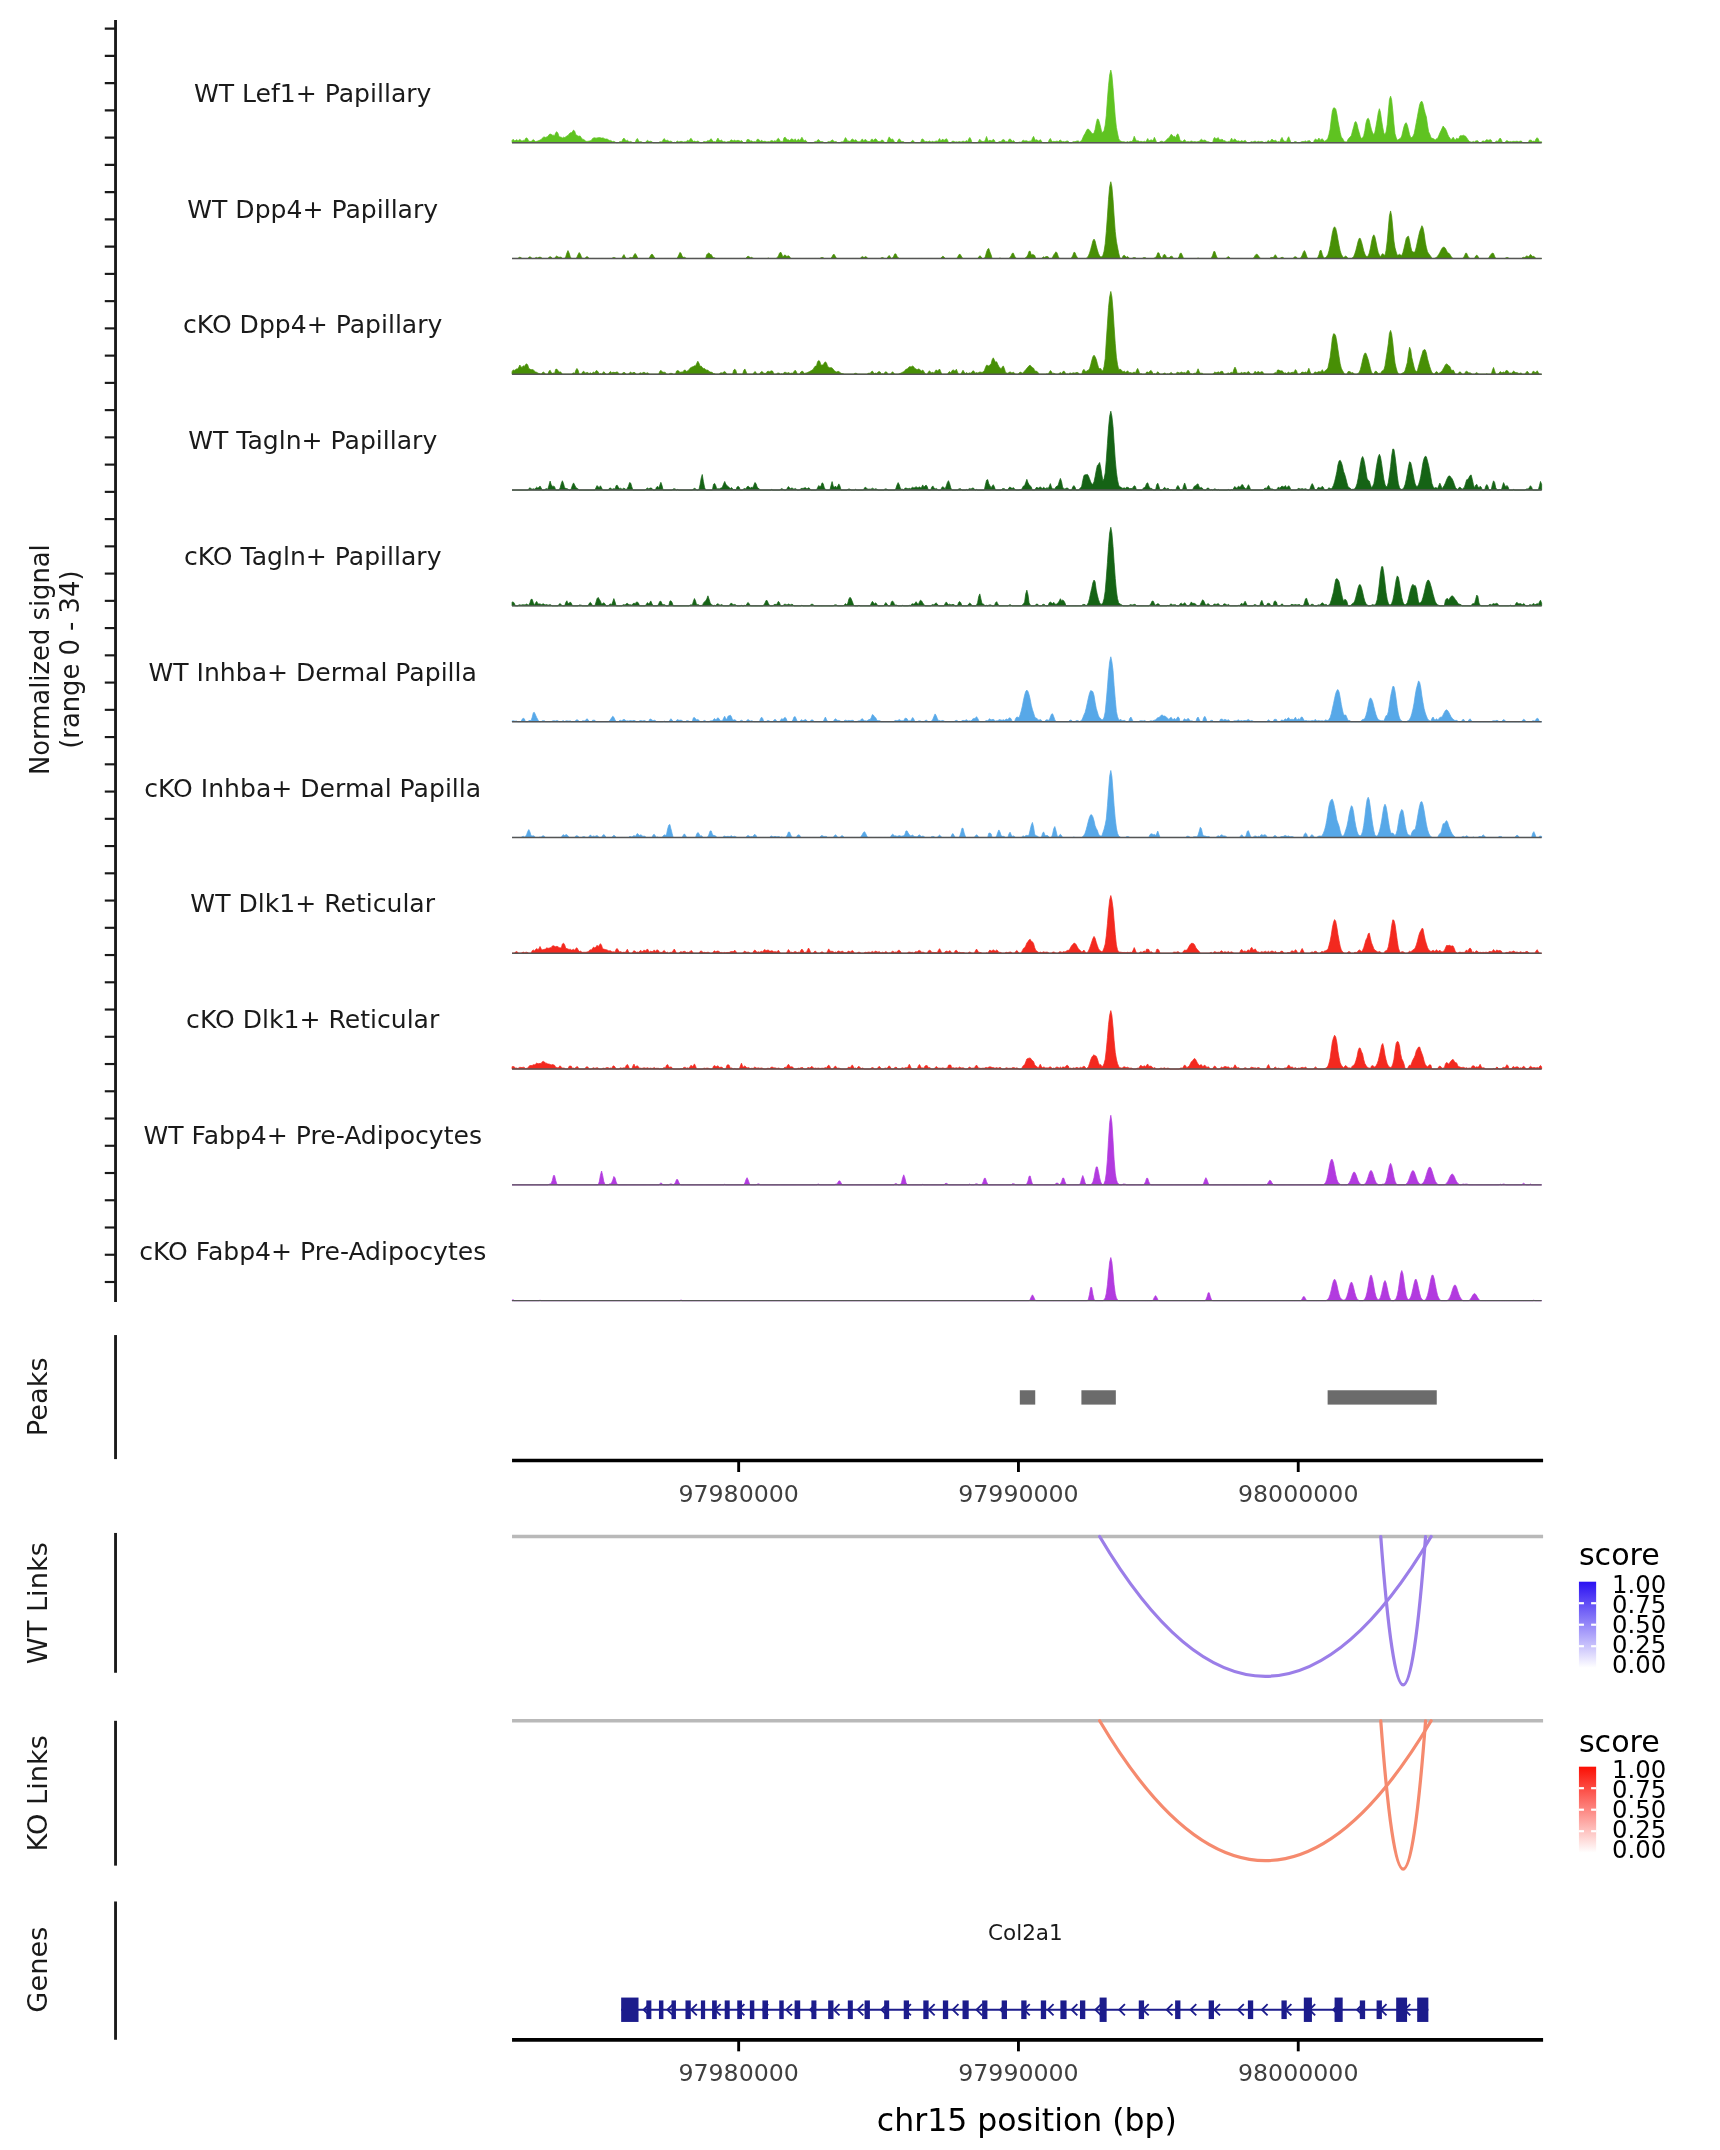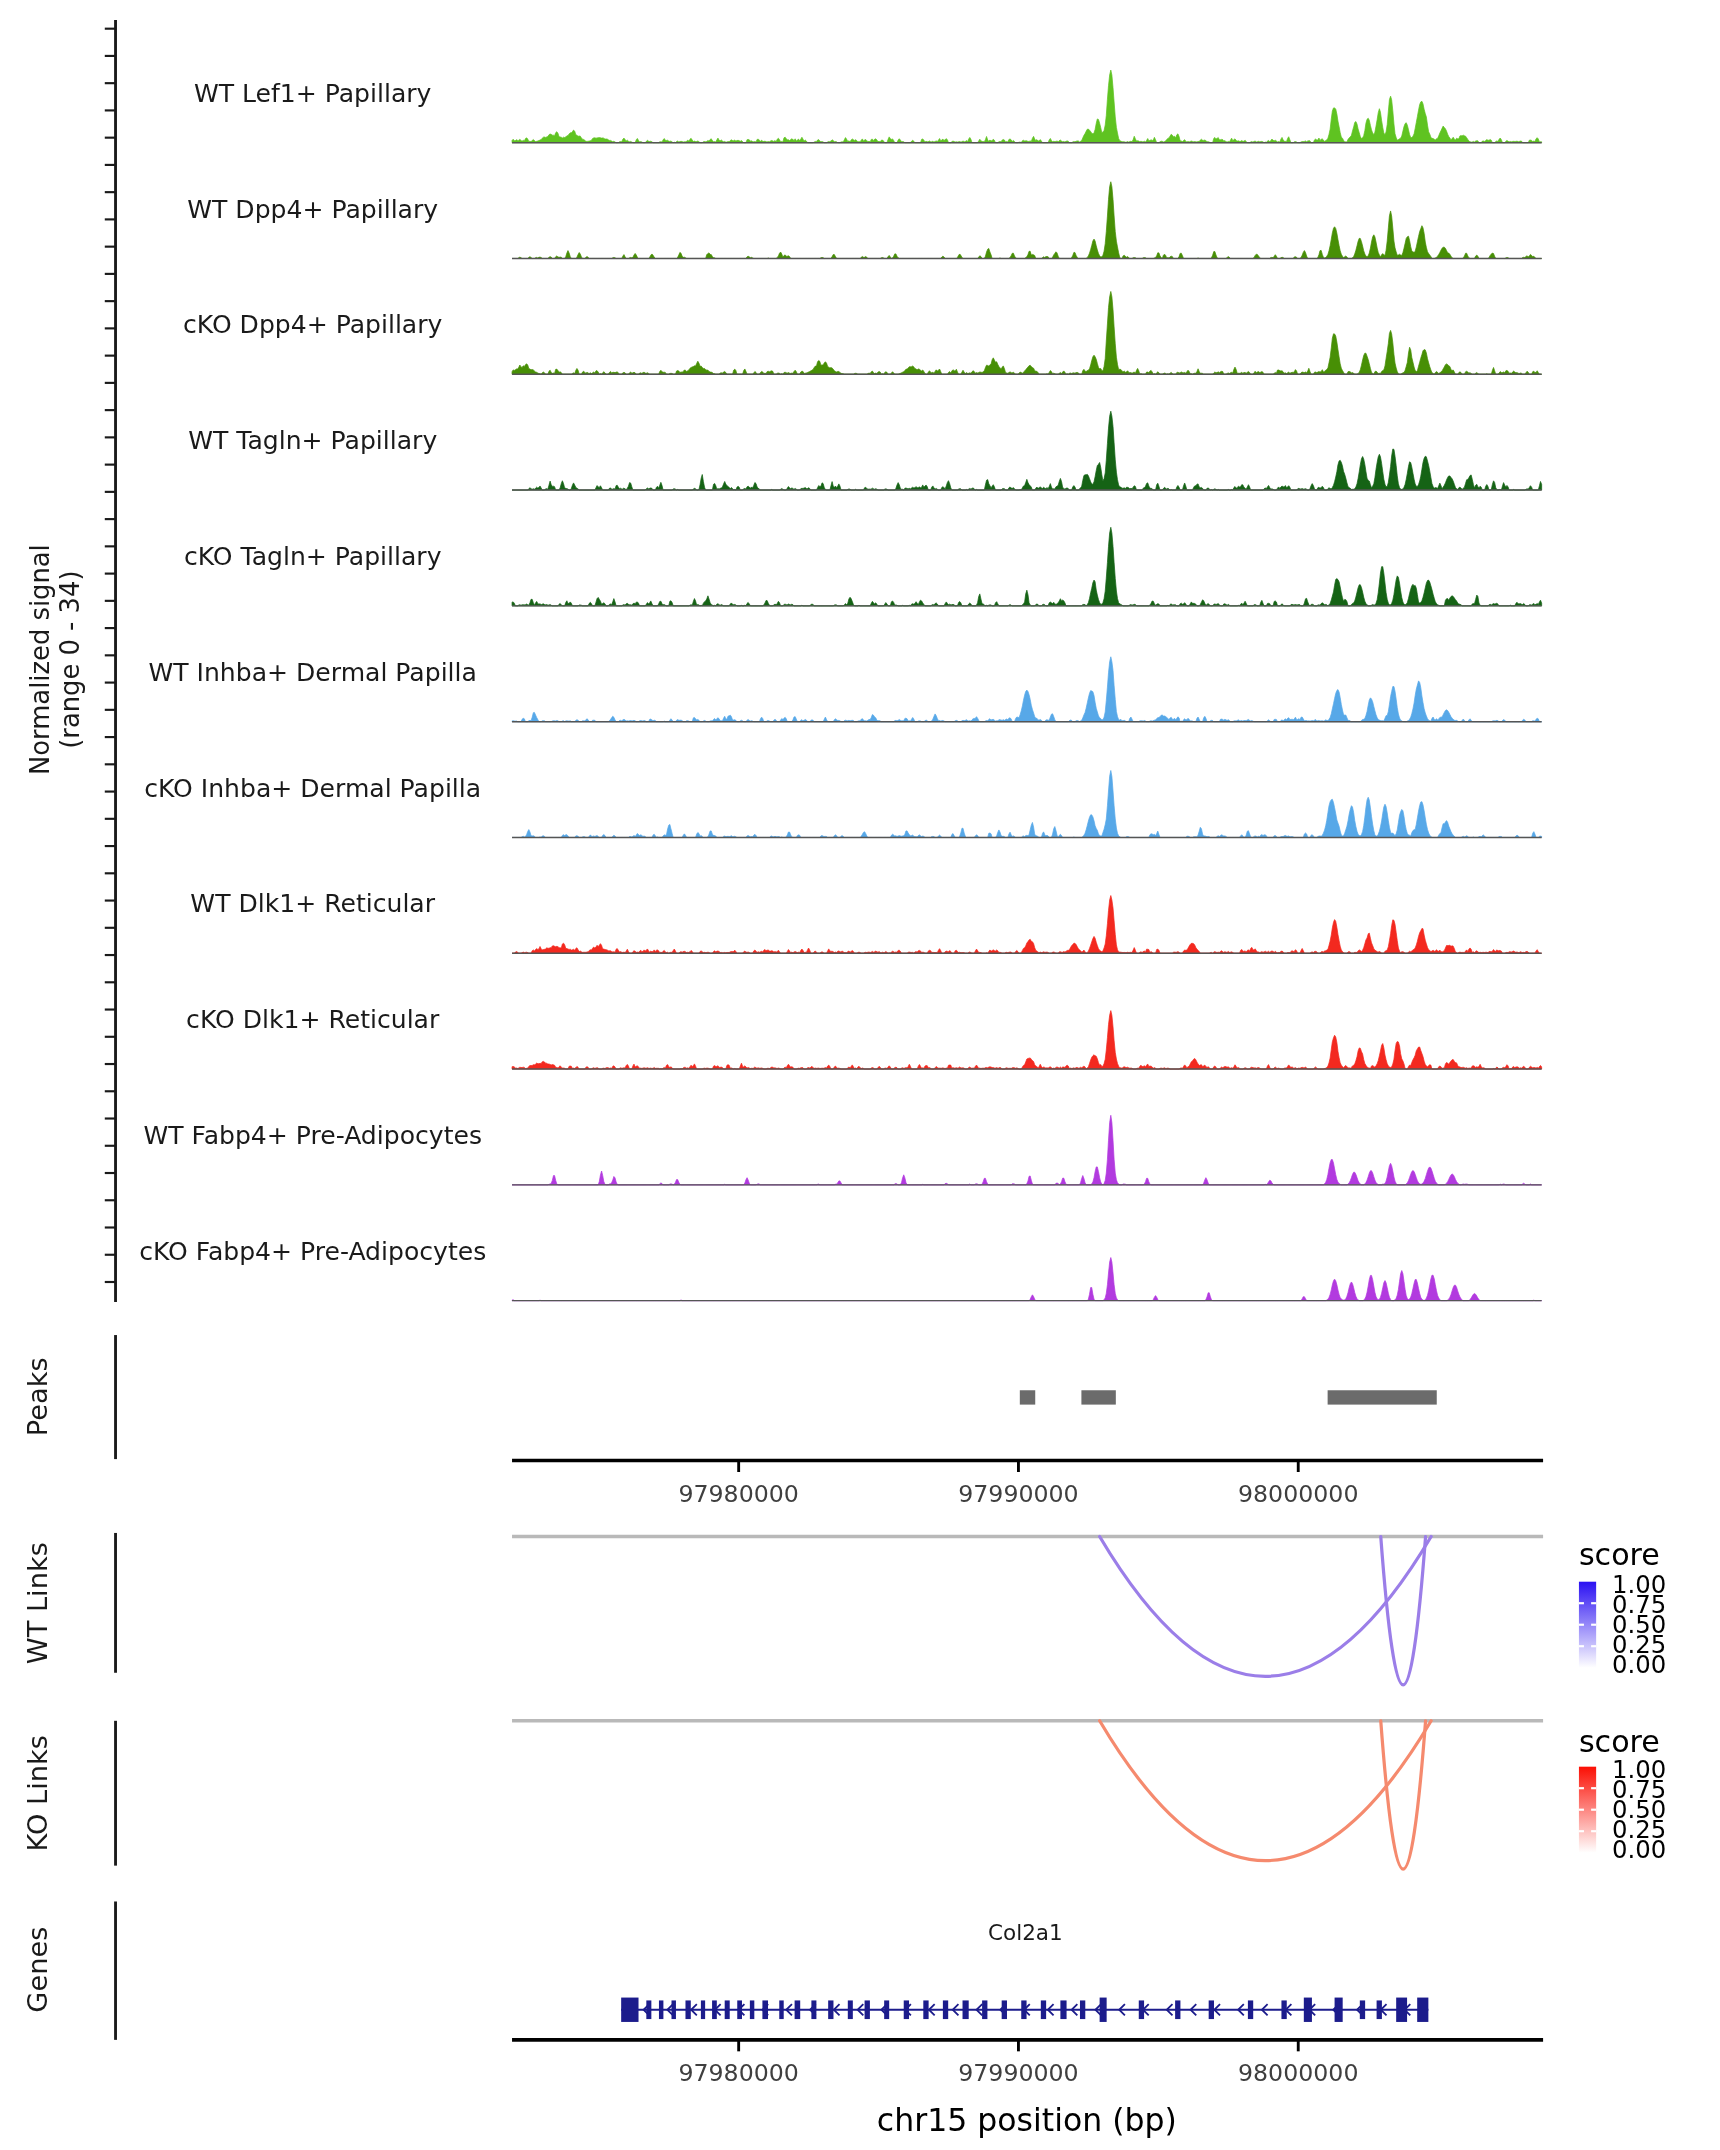--- a/index.html
+++ b/index.html
@@ -1,17 +1,17 @@
 <!DOCTYPE html>
 <html style="font-size:11.5px"><head>
 <meta charset="utf-8">
 <style>
   html,body{margin:0;padding:0;background:#ffffff;}
   body{width:1721px;height:2151px;font-family:"DejaVu Sans","Liberation Sans",sans-serif;}
-  #figwrap{position:relative;width:1721px;height:2151px;background:#fff;overflow:hidden;}
+  #figwrap{position:relative;width:1721px;height:2151px;background:#fff;overflow:hidden;border-radius:6px;}
   svg text{font-family:"DejaVu Sans","Liberation Sans",sans-serif;}
 </style>
 </head>
 <body>
 
 <div id="figwrap">
 <svg id="fig" width="1721" height="2151" viewBox="0 0 2400 3000">
   <defs id="fig-defs">
         <linearGradient id="grad0" x1="0" y1="0" x2="0" y2="1">
           <stop offset="0%" stop-color="#2B11F2"></stop>

